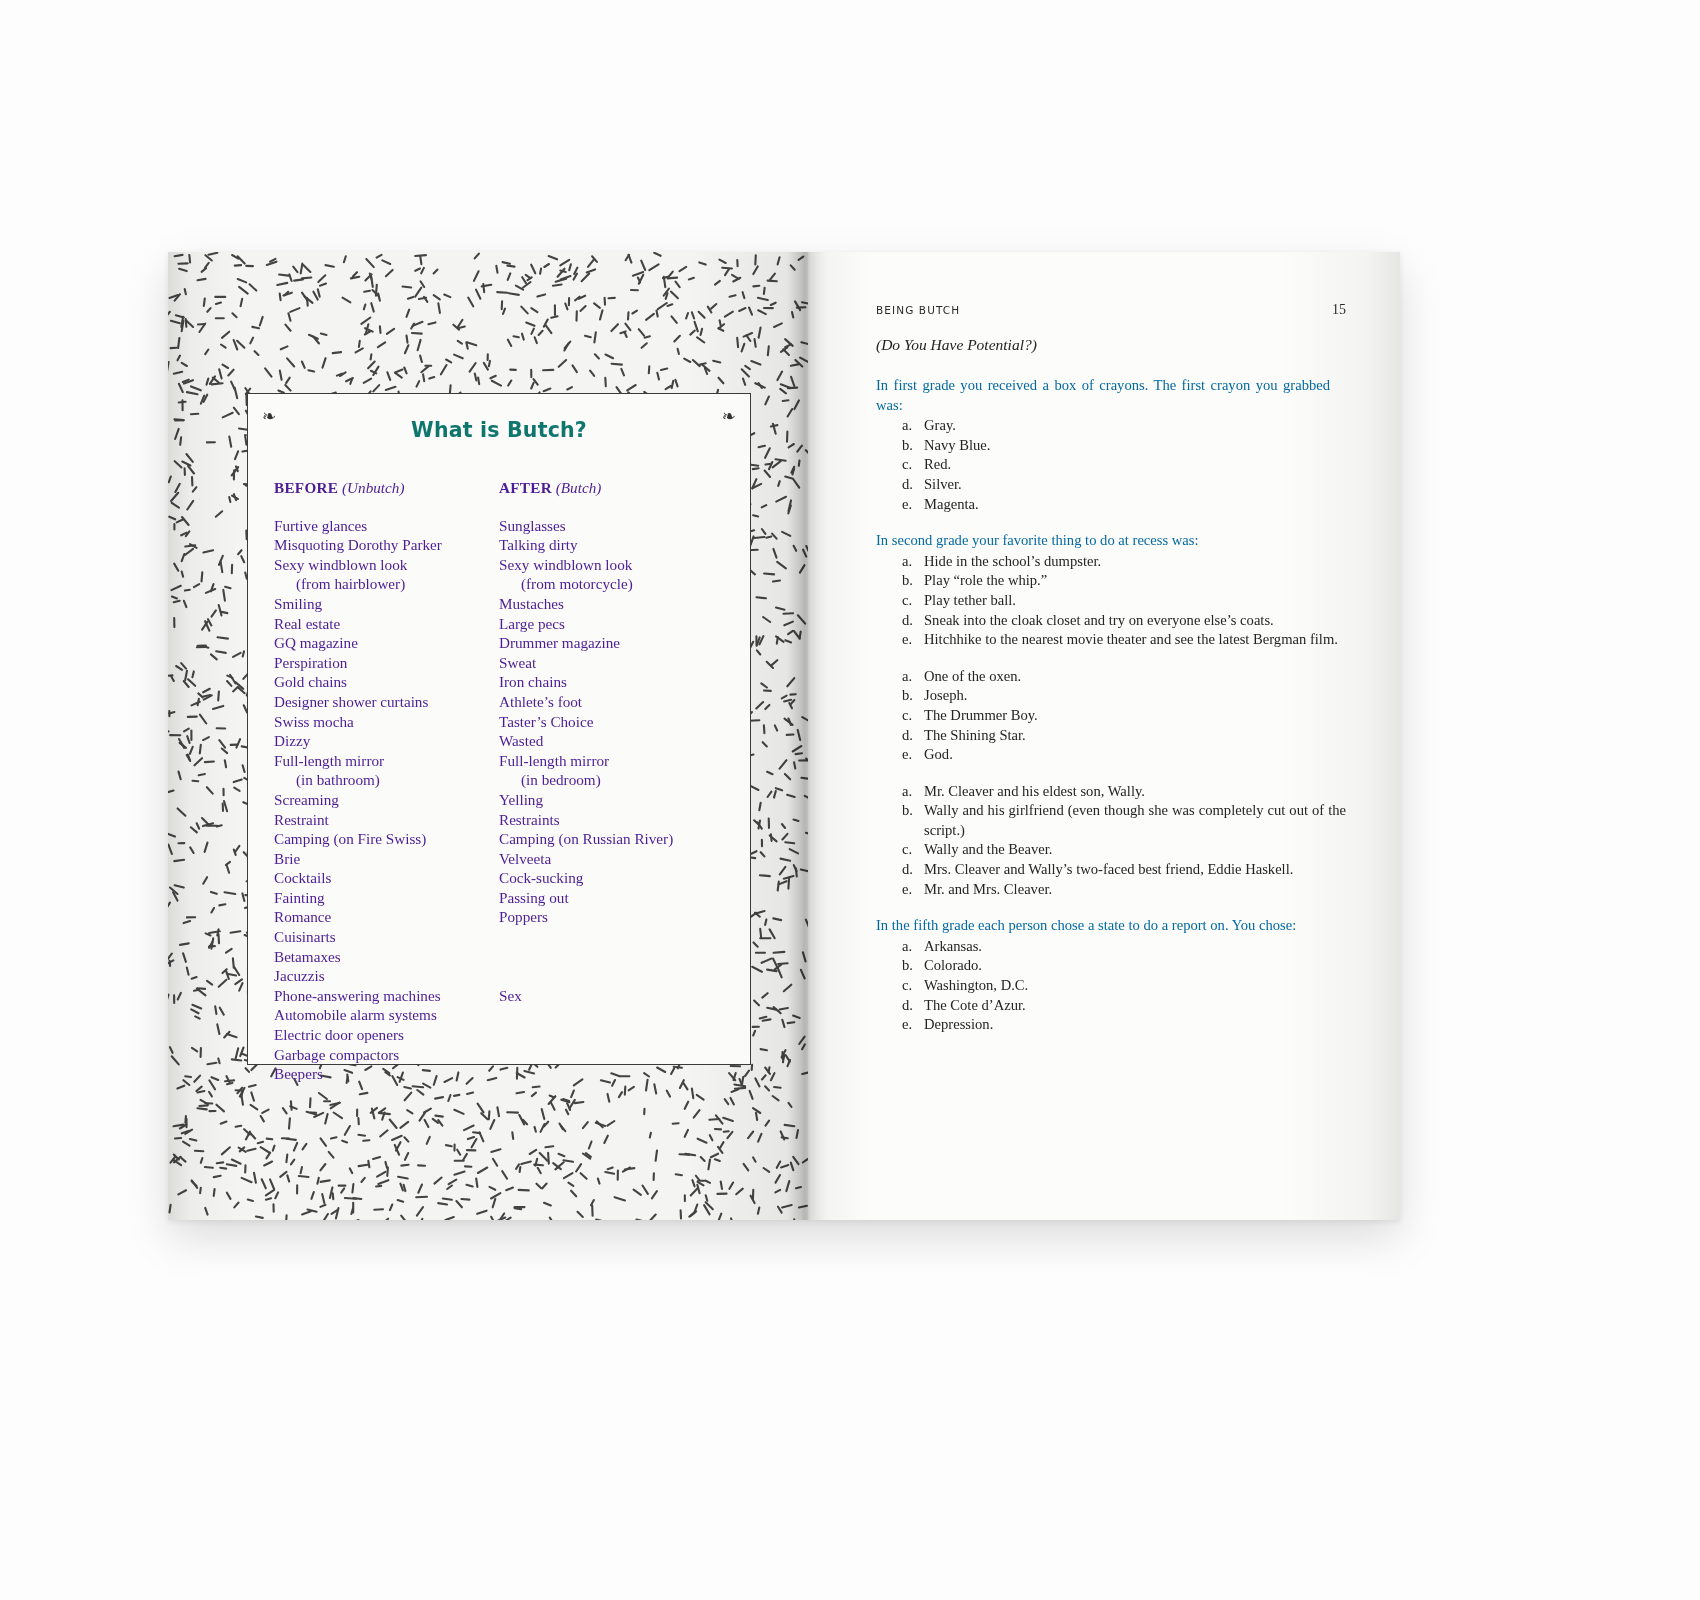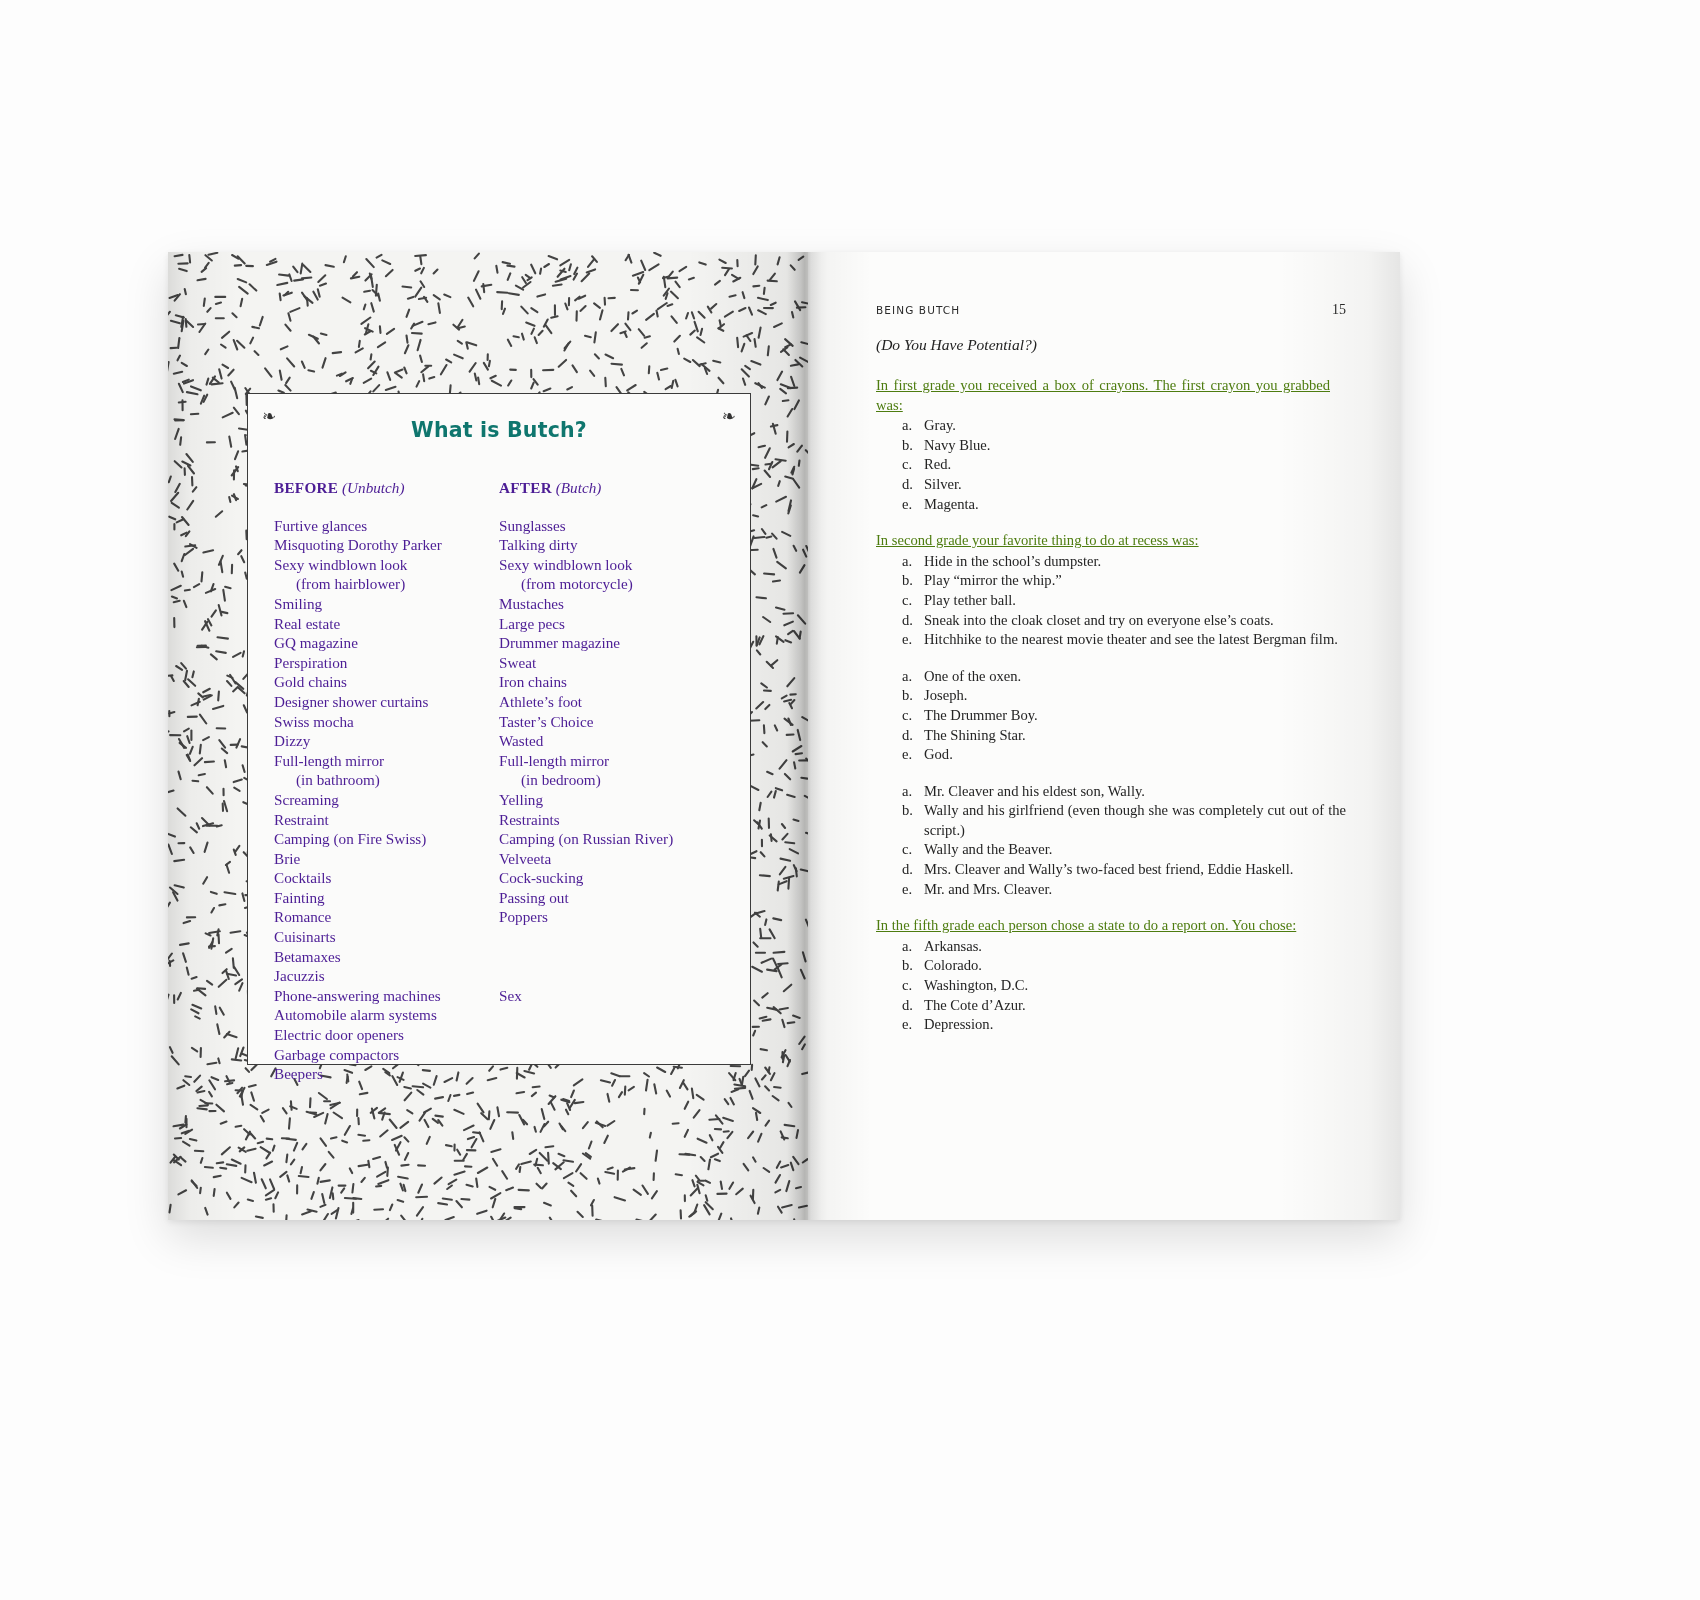--- a/index.html
+++ b/index.html
@@ -182,23 +182,22 @@
     font-style: italic;
     font-size: 15.5px;
     margin-bottom: 22px;
     color: #222;
   }
   .qblock { margin-bottom: 17px; }
   .qstem {
     font-size: 14.6px;
     line-height: 19.6px;
     text-align: justify;
-    color: #4d7c0f;
+    color: #0369a1;
     margin: 0 16px 1px 0;
-    text-decoration: underline;
   }
   .qstem i { font-style: italic; }
   .qblock ol {
     list-style: none;
     margin: 0;
     padding: 0 0 0 26px;
   }
   .qblock li {
     font-size: 14.6px;
     line-height: 19.6px;
@@ -3049,21 +3048,21 @@
             </div>
             <div class="qblock">
               <p class="qstem">In second grade your favorite thing to do at recess was:</p>
               <ol>
                 <li class="justify">
                   <span class="lbl">a.</span>
                   <span class="txt">Hide in the school’s dumpster.</span>
                 </li>
                 <li class="justify">
                   <span class="lbl">b.</span>
-                  <span class="txt">Play “mirror the whip.”</span>
+                  <span class="txt">Play “role the whip.”</span>
                 </li>
                 <li class="justify">
                   <span class="lbl">c.</span>
                   <span class="txt">Play tether ball.</span>
                 </li>
                 <li class="justify">
                   <span class="lbl">d.</span>
                   <span class="txt">Sneak into the cloak closet and try on everyone else’s coats.</span>
                 </li>
                 <li class="justify">

